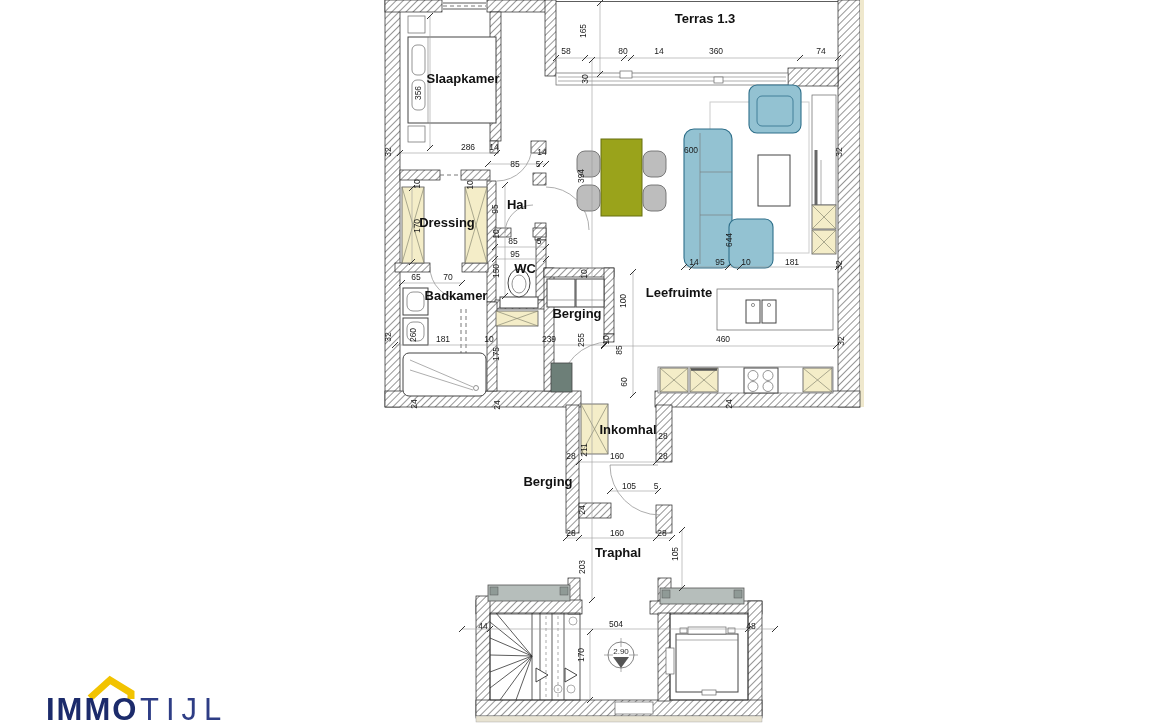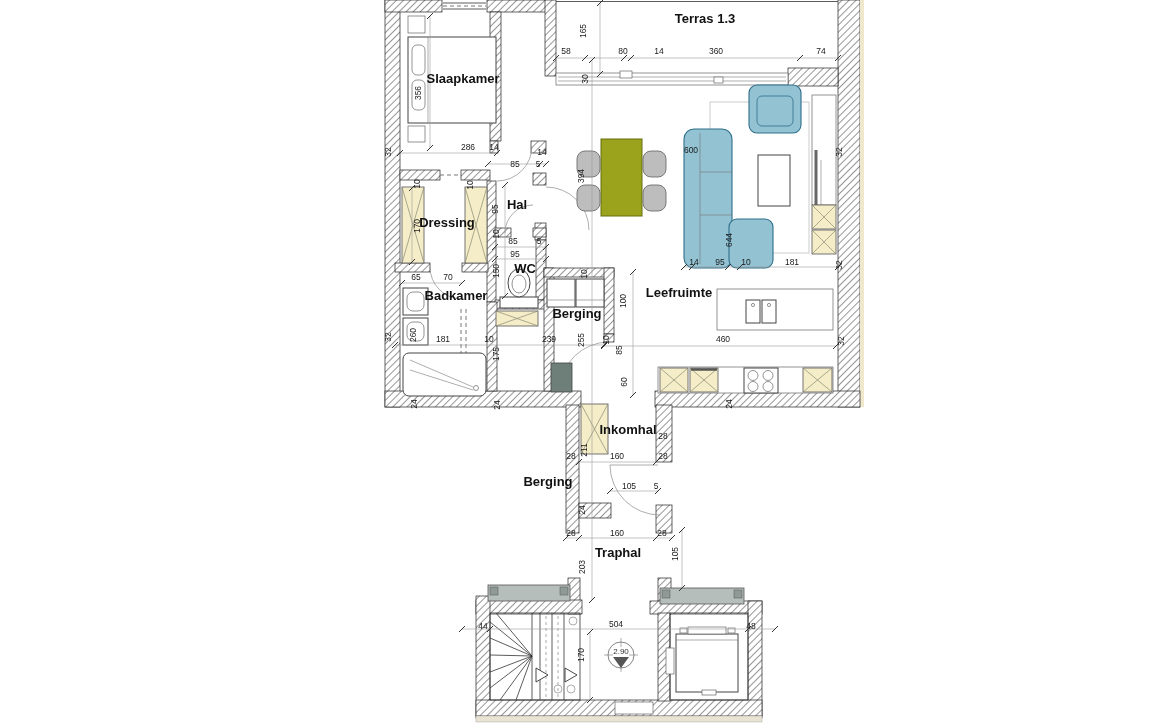--- a/index.html
+++ b/index.html
@@ -450,13 +450,20 @@
         <text x="662" y="536" class="dim">28</text>
         <text x="585" y="567" class="dim" transform="rotate(-90 585 567)">203</text>
         <text x="678" y="554" class="dim" transform="rotate(-90 678 554)">105</text>
         <text x="483" y="629" class="dim">44</text>
         <text x="616" y="627" class="dim">504</text>
         <text x="751" y="629" class="dim">48</text>
         <text x="584" y="655" class="dim" transform="rotate(-90 584 655)">170</text>
       </g>
 </svg>
 
+<div id="logo">
+  <svg width="220" height="40" style="position:absolute;left:0;top:-12px;overflow:visible">
+    <polyline points="44,18 64,0 85,13 85,19" fill="none" stroke="#f2c300" stroke-width="7"></polyline>
+  </svg>
+  <span class="immo">IMMO</span>
+  <span class="tijl">TIJL</span>
 </div>
+</div>
 
 </body></html>

